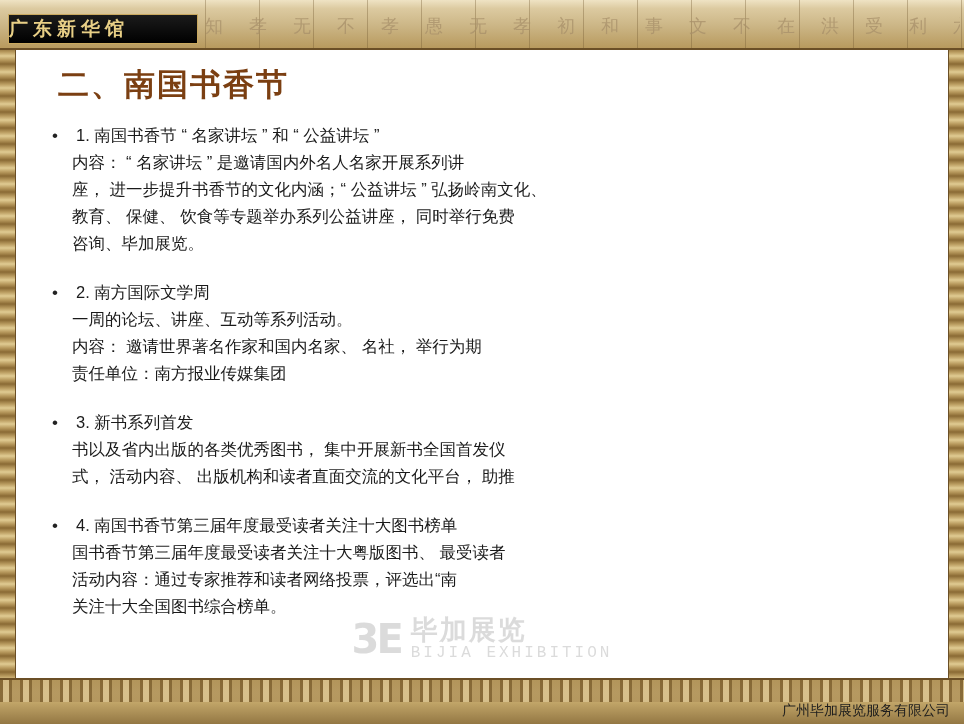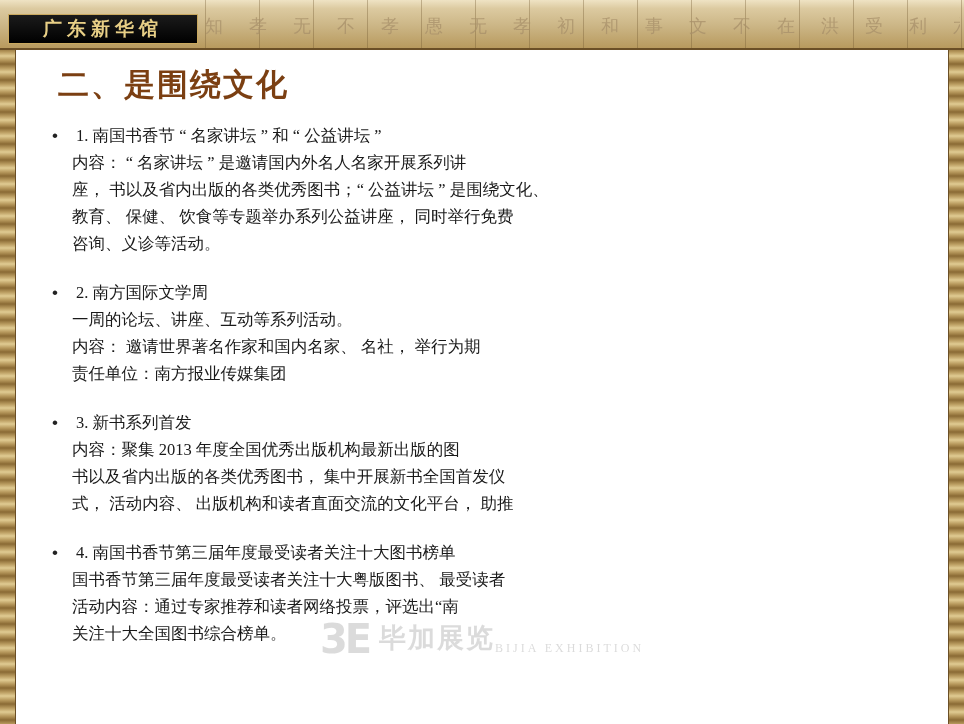--- a/index.html
+++ b/index.html
@@ -68,21 +68,20 @@
 
   
   .plaque {
     position: absolute;
     left: 8px; top: 14px;
     width: 190px; height: 30px;
     background: linear-gradient(180deg, #1b1b1b, #000000);
     border: 1px solid #caa95f;
     display: flex;
     align-items: center;
-    justify-content: center;
   }
   .plaque-text {
     color: #e8cf86;
     font-size: 19px;
     font-weight: bold;
     letter-spacing: 5px;
     font-family: "DejaVu Serif", serif;
     white-space: nowrap;
   }
 
@@ -151,21 +150,21 @@
     font-size: 17px;
     line-height: 27px;
     text-align: left;
     padding-left: 4px;
   }
   .bullet-body {
     flex: 1;
     font-size: 16.5px;
     line-height: 27px;
     color: #1a1a1a;
-    font-family: Liberation Serif, serif;
+    font-family: Liberation Sans, sans-serif;
   }
   .bullet-body .line { white-space: pre-wrap; }
   .bullet-body .line.first { padding-left: 4px; }
 
   
   .b2 { margin-top: 6px; }
   .b3 { margin-top: 6px; }
   .b4 { margin-top: 6px; }
 
   
@@ -183,36 +182,35 @@
   }
   .wm-mark {
     font-size: 40px;
     font-weight: bold;
     color: #8a8a8a;
     font-family: "DejaVu Sans", sans-serif;
     letter-spacing: -3px;
   }
   .wm-text {
     display: flex;
-    flex-direction: row;
+    flex-direction: column;
     line-height: 1.05;
   }
   .wm-cn {
     font-size: 27px;
     font-weight: bold;
     color: #8a8a8a;
     font-family: "DejaVu Sans", sans-serif;
     letter-spacing: 2px;
   }
   .wm-en {
-    font-size: 12px;
+    font-size: 16px;
     color: #8a8a8a;
     letter-spacing: 3px;
-    font-family: Liberation Serif, serif;
-    margin-top: 18px;
+    font-family: Liberation Mono, monospace;
   }
 </style>
 </head>
 <body>
 
 <div id="slide">
 
   <div class="side-border left"></div>
   <div class="side-border right"></div>
 
@@ -237,50 +235,49 @@
       <span>受</span>
       <span>利</span>
       <span>六</span>
 
     </div>
     <div class="plaque">
       <span class="plaque-text">广东新华馆</span>
     </div>
   </div>
 
-  <div class="heading">二、是围绕文化</div>
+  <div class="heading">二、南国书香节</div>
 
   <div class="content">
 
     <div class="bullet-block b1">
       <div class="bullet-dot">•</div>
       <div class="bullet-body">
         <div class="line first">1. 南国书香节 “ 名家讲坛 ” 和 “ 公益讲坛 ”</div>
         <div class="line">内容： “ 名家讲坛 ” 是邀请国内外名人名家开展系列讲</div>
-        <div class="line">座， 书以及省内出版的各类优秀图书；“ 公益讲坛 ” 是围绕文化、</div>
+        <div class="line">座， 进一步提升书香节的文化内涵；“ 公益讲坛 ” 弘扬岭南文化、</div>
         <div class="line">教育、 保健、 饮食等专题举办系列公益讲座， 同时举行免费</div>
-        <div class="line">咨询、义诊等活动。</div>
+        <div class="line">咨询、毕加展览。</div>
       </div>
     </div>
 
     <div class="bullet-block b2">
       <div class="bullet-dot">•</div>
       <div class="bullet-body">
         <div class="line first">2. 南方国际文学周</div>
         <div class="line">一周的论坛、讲座、互动等系列活动。</div>
         <div class="line">内容： 邀请世界著名作家和国内名家、 名社， 举行为期</div>
         <div class="line">责任单位：南方报业传媒集团</div>
       </div>
     </div>
 
     <div class="bullet-block b3">
       <div class="bullet-dot">•</div>
       <div class="bullet-body">
         <div class="line first">3. 新书系列首发</div>
-        <div class="line">内容：聚集 2013 年度全国优秀出版机构最新出版的图</div>
         <div class="line">书以及省内出版的各类优秀图书， 集中开展新书全国首发仪</div>
         <div class="line">式， 活动内容、 出版机构和读者直面交流的文化平台， 助推</div>
       </div>
     </div>
 
     <div class="bullet-block b4">
       <div class="bullet-dot">•</div>
       <div class="bullet-body">
         <div class="line first">4. 南国书香节第三届年度最受读者关注十大图书榜单</div>
         <div class="line">国书香节第三届年度最受读者关注十大粤版图书、 最受读者</div>
@@ -292,14 +289,19 @@
   </div>
 
   <div class="watermark">
     <div class="wm-mark">3E</div>
     <div class="wm-text">
       <div class="wm-cn">毕加展览</div>
       <div class="wm-en">BIJIA EXHIBITION</div>
     </div>
   </div>
 
+  <div class="bottom-band">
+    <div class="pattern"></div>
+    <div class="pattern2"></div>
+    <div class="footer-company">广州毕加展览服务有限公司</div>
+  </div>
 
 </div>
 
 </body></html>

